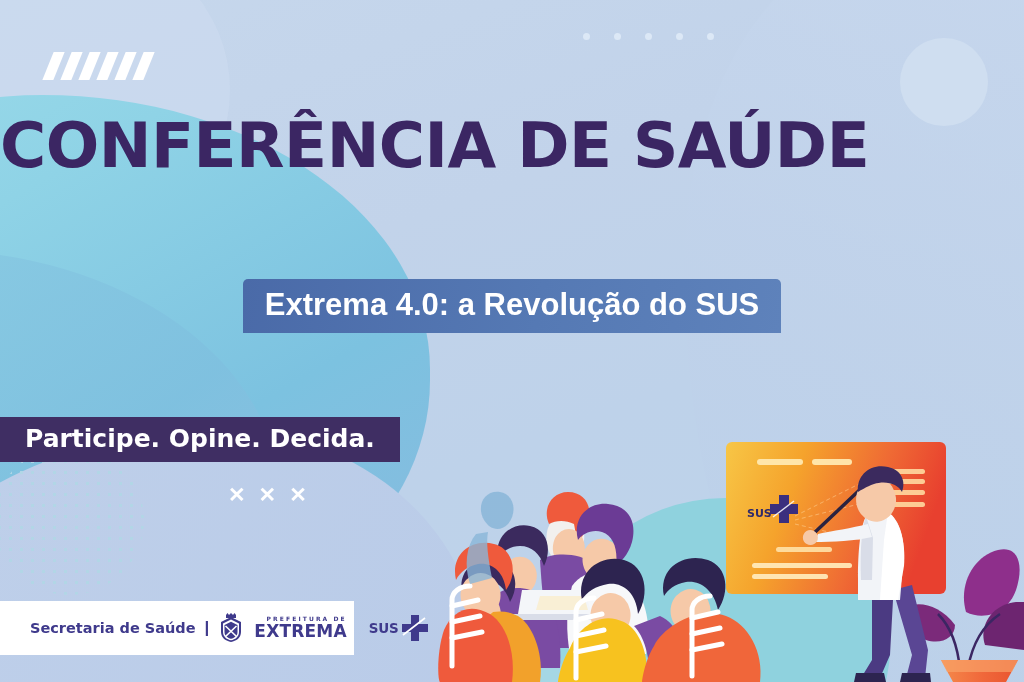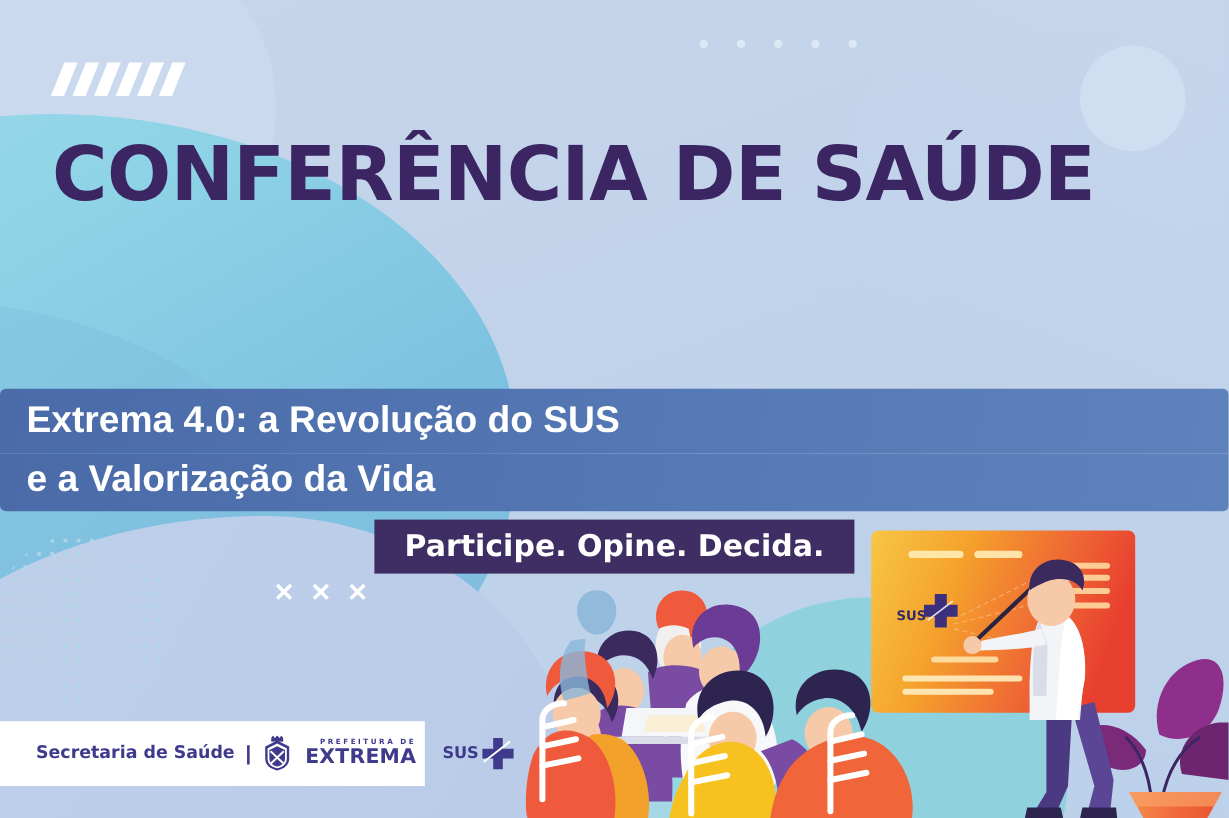--- a/index.html
+++ b/index.html
@@ -105,53 +105,53 @@
     border-radius:50%;
     overflow:hidden;
     background-image:radial-gradient(#b2d7e6 1.6px, transparent 1.8px);
     background-size:11px 11px;
     opacity:.95;
   }
 
   
   .headline {
     position:absolute; left:0; top:114px; width:956px;
-    text-align:center;
+    text-align:left;
     color:#3b2663;
     font-family:"DejaVu Sans", sans-serif;
     font-weight:bold;
     font-size:63px;
     letter-spacing:-0.5px;
     line-height:1.0;
     transform:scaleX(1.0);
   }
   .headline .l1 { display:block; font-size:63px; }
   .headline .l2 { display:block; font-size:51px; margin-top:16px; letter-spacing:0px; }
 
   
   .subwrap {
     position:absolute; left:0; top:279px; width:1024px;
-    display:flex; flex-direction:column; margin-top:45px;
+    display:flex; flex-direction:column; align-items:center;
   }
   .subbar {
     background:linear-gradient(100deg,#4a6aa8 0%,#5579b4 55%,#5e82bb 100%);
     color:#ffffff;
     font-size:31px;
     font-weight:bold;
     padding:9px 22px 10px 22px;
     line-height:1.12;
     white-space:nowrap;
     font-family:"Liberation Sans", sans-serif;
   }
   .subbar.l1 { border-radius:5px 5px 0 0; }
   .subbar.l2 { border-radius:0 0 5px 5px; padding-top:4px; }
 
   .taglinewrap {
-    position:absolute; left:0; top:433px; width:1024px;
-    display:flex; justify-content:center;
+    position:absolute; left:0; top:417px; width:1024px;
+    display:flex; 
   }
   .tagline {
     background:#3f2e63;
     color:#ffffff;
     font-family:"DejaVu Sans", sans-serif;
     font-weight:bold;
     font-size:25px;
     padding:8px 25px 9px 25px;
     line-height:1.1;
     white-space:nowrap;
@@ -374,21 +374,20 @@
       <path d="M476 534 C466 546 464 566 470 584 L492 578 C488 558 486 542 488 532 Z" fill="#8ab6d8" opacity=".8"></path>
     </g>
   </svg>
 
   <div class="headline">
     <span class="l1">CONFERÊNCIA DE SAÚDE</span>
   </div>
 
   <div class="subwrap">
     <div class="subbar l1">Extrema 4.0: a Revolução do SUS</div>
-    <div class="subbar l2">e a Valorização da Vida</div>
   </div>
 
   <div class="taglinewrap">
     <div class="tagline">Participe. Opine. Decida.</div>
   </div>
 
   <div class="footer">
     <span class="footer-text">Secretaria de Saúde</span>
     <span class="footer-sep">|</span>
 

